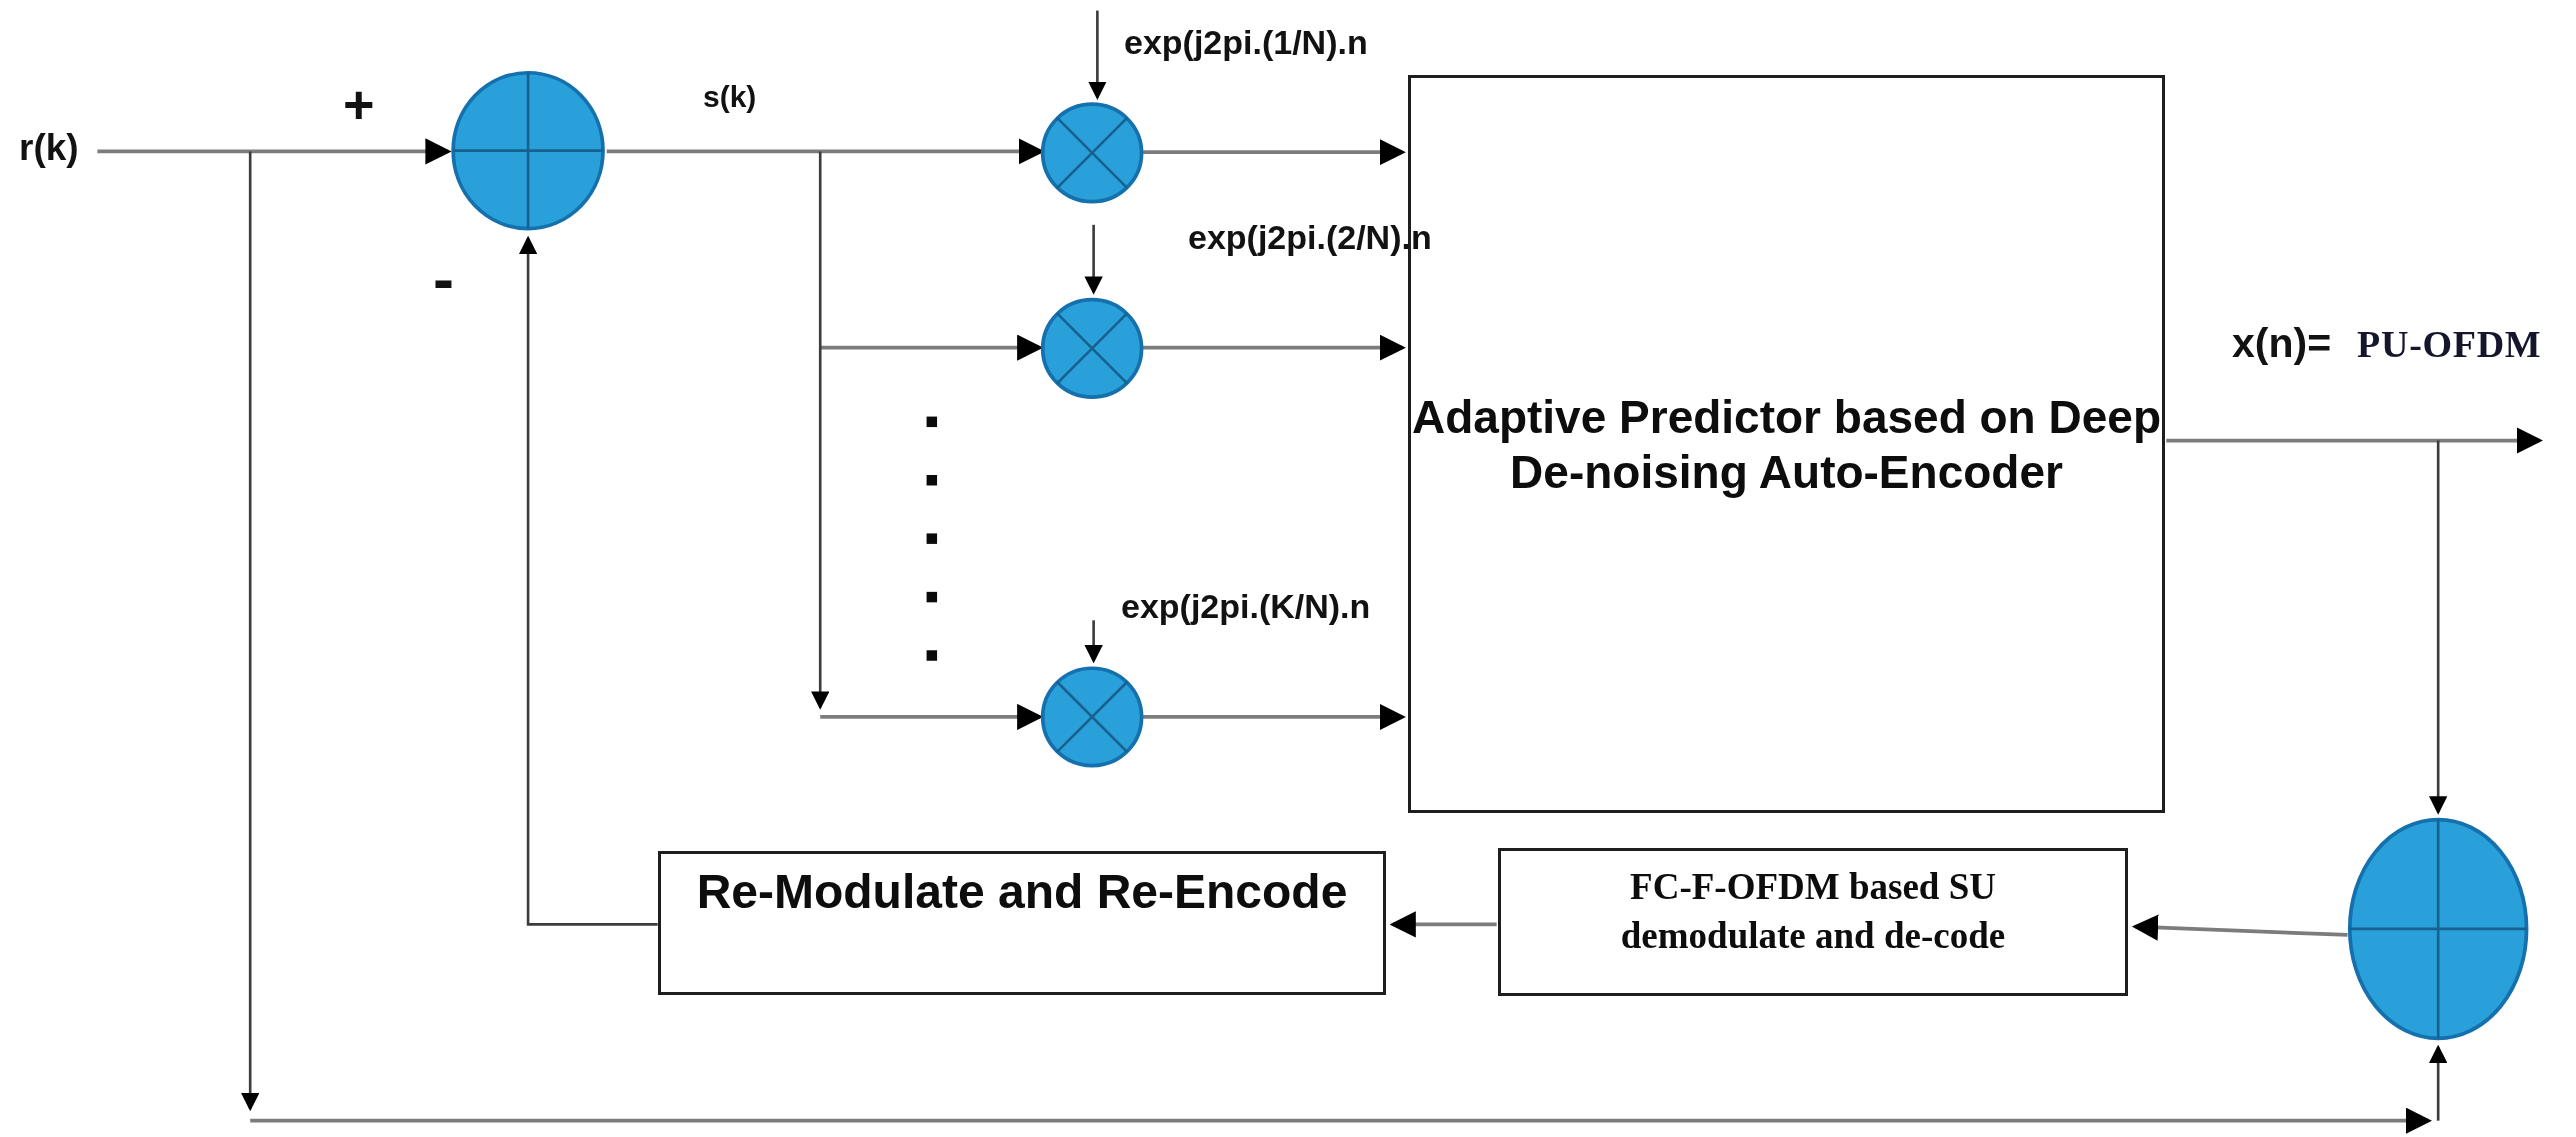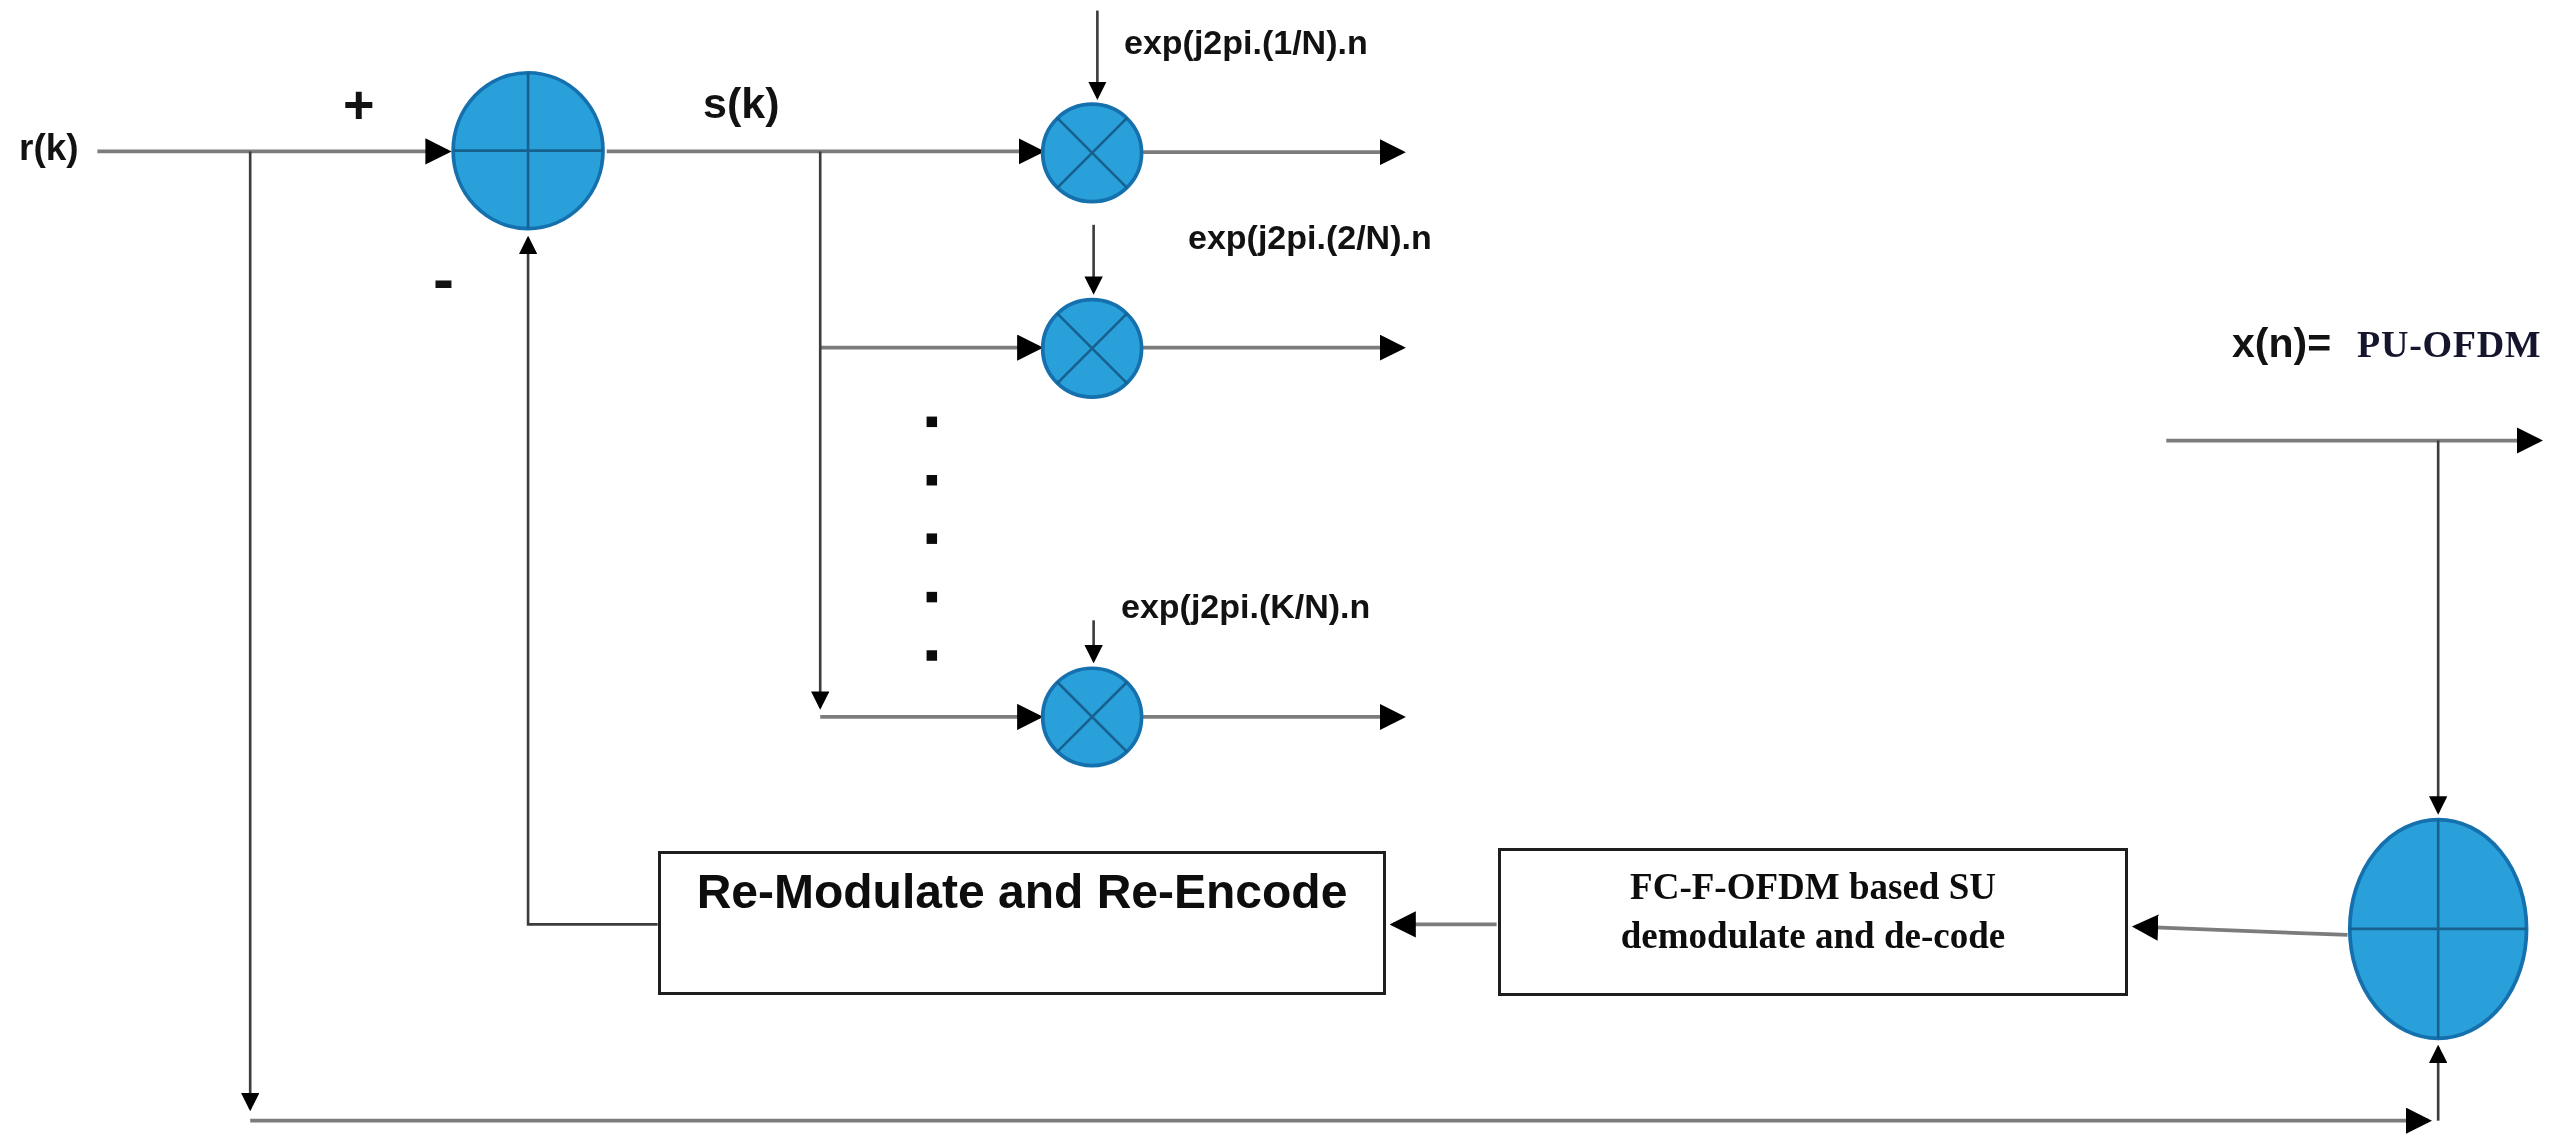--- a/index.html
+++ b/index.html
@@ -30,21 +30,21 @@
     font-weight:bold;
     color:#0d0d0d;
     white-space:nowrap;
   }
   #predictor-text{top:312px;font-size:46px;line-height:55px;}
   #fc-text{top:10.5px;font-size:37px;line-height:49px;font-family:"Liberation Serif",serif;}
   #remod-text{top:12px;font-size:48px;line-height:52px;}
   #lbl-rk{left:19px;top:129px;font-size:37px;}
   #lbl-plus{left:343px;top:76px;font-size:54px;}
   #lbl-minus{left:433px;top:246px;font-size:63px;}
-  #lbl-sk{left:703px;top:81px;font-size:43px;}
+  #lbl-sk{left:703px;top:81px;font-size:30px;}
   .exp{font-size:34px;}
   #lbl-exp1{left:1124px;top:25px;text-align:right;}
   #lbl-exp2{left:1188px;top:220px;}
   #lbl-expk{left:1121px;top:589px;}
   #lbl-out{left:2232px;top:322px;display:flex;align-items:baseline;gap:26px;}
   #lbl-out .prefix{font-size:41px;font-weight:bold;}
   #lbl-out .value{
     font-size:38px;font-weight:bold;
     font-family:"Liberation Serif",serif;
     color:#15152e;letter-spacing:0.7px;
@@ -112,20 +112,26 @@
 
     <g fill="#0a0a0a">
       <rect x="1237" y="556" width="14" height="14"></rect>
       <rect x="1237" y="634" width="14" height="14"></rect>
       <rect x="1237" y="712" width="14" height="14"></rect>
       <rect x="1237" y="790" width="14" height="14"></rect>
       <rect x="1237" y="868" width="14" height="14"></rect>
     </g>
   </svg>
 
+  <div class="box" id="box-predictor" style="left:1408px;top:75px;width:757px;height:738px;">
+    <div class="box-text" id="predictor-text">
+      <div>Adaptive Predictor based on Deep</div>
+      <div>De-noising Auto-Encoder</div>
+    </div>
+  </div>
 
   <div class="box" id="box-remod" style="left:658px;top:851px;width:728px;height:144px;">
     <div class="box-text" id="remod-text">Re-Modulate and Re-Encode</div>
   </div>
 
   <div class="box" id="box-fc" style="left:1498px;top:848px;width:630px;height:148px;">
     <div class="box-text" id="fc-text">
       <div>FC-F-OFDM based SU</div>
       <div>demodulate and de-code</div>
     </div>

